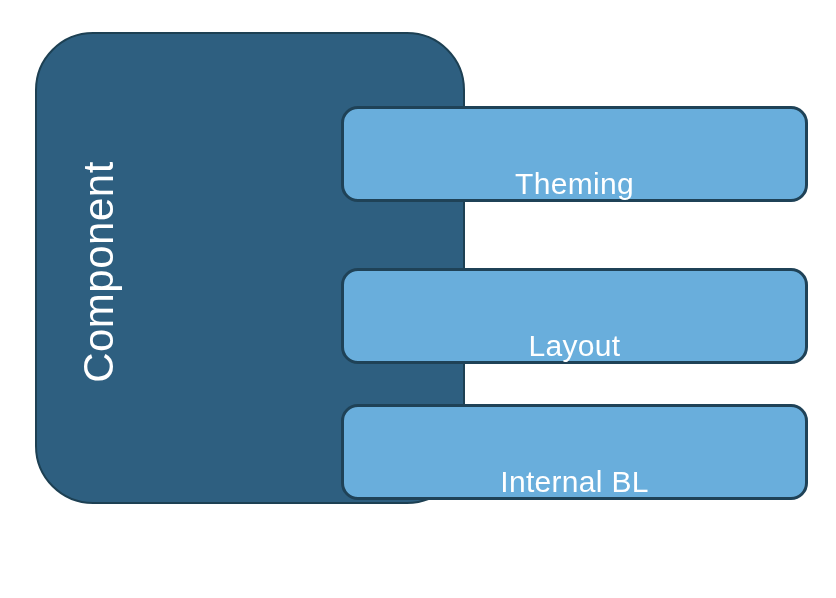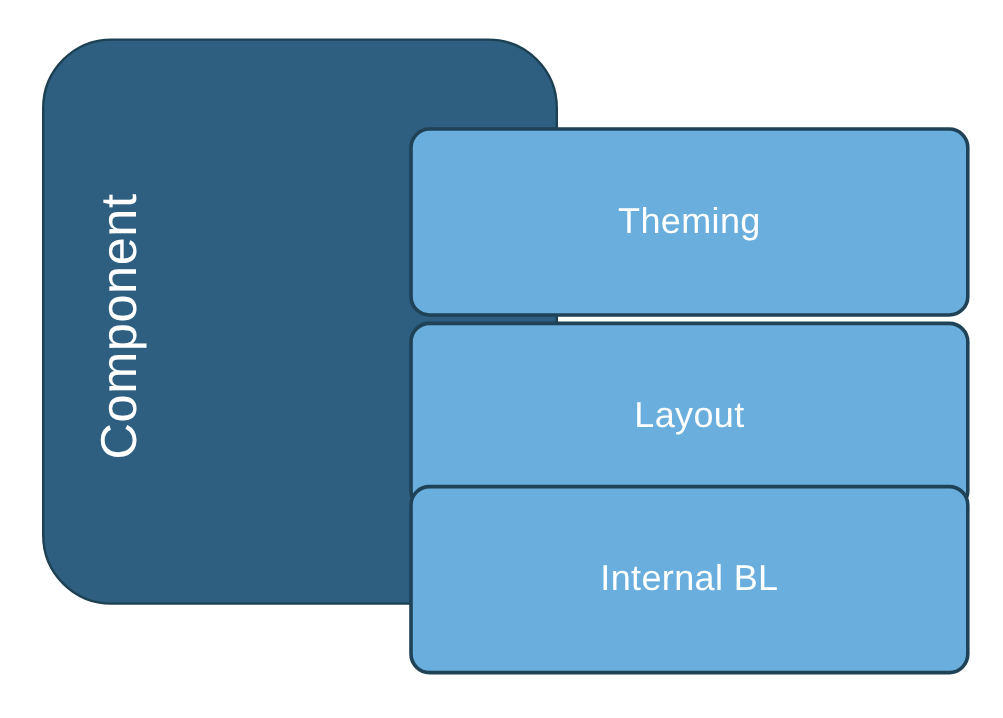--- a/index.html
+++ b/index.html
@@ -34,27 +34,27 @@
     white-space: nowrap;
     color: var(--text, #FFFFFF);
     font-size: 42px;
     letter-spacing: 0.5px;
     line-height: 1;
   }
   .child-block {
     position: absolute;
     left: 341px;
     width: 467px;
-    height: 158px;
+    height: 96px;
     background: var(--child-fill, #69AEDC);
     border: 3px solid var(--child-border, #1F4257);
     border-radius: 17px;
     box-sizing: border-box;
     display: flex;
-    align-items: center;
+    align-items: flex-end;
     justify-content: center;
   }
   .child-block.pos-0 { top: 106px; }
   .child-block.pos-1 { top: 268px; }
   .child-block.pos-2 { top: 404px; }
   .child-label {
     color: var(--text, #FFFFFF);
     font-size: 30px;
     letter-spacing: 0.3px;
     line-height: 1;

